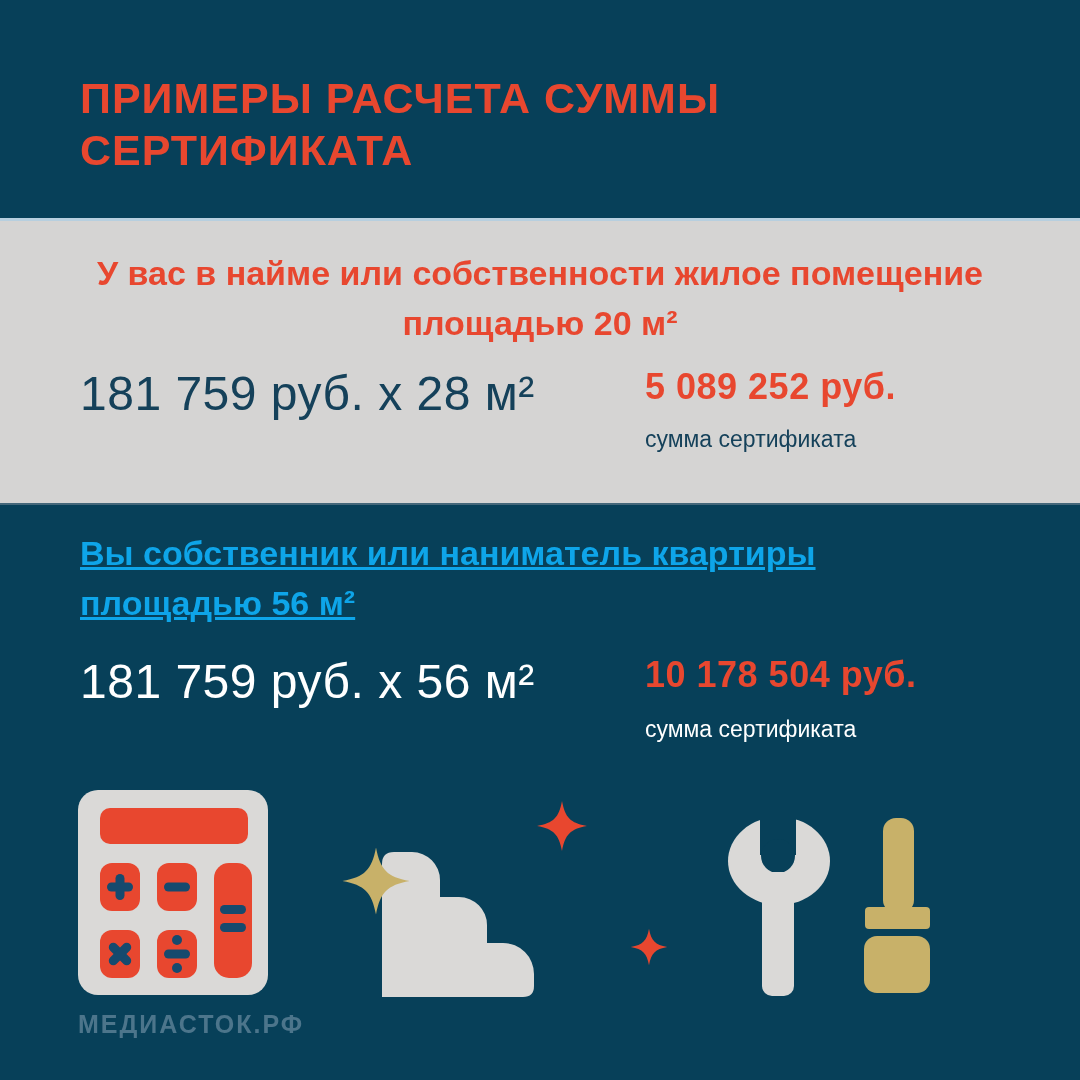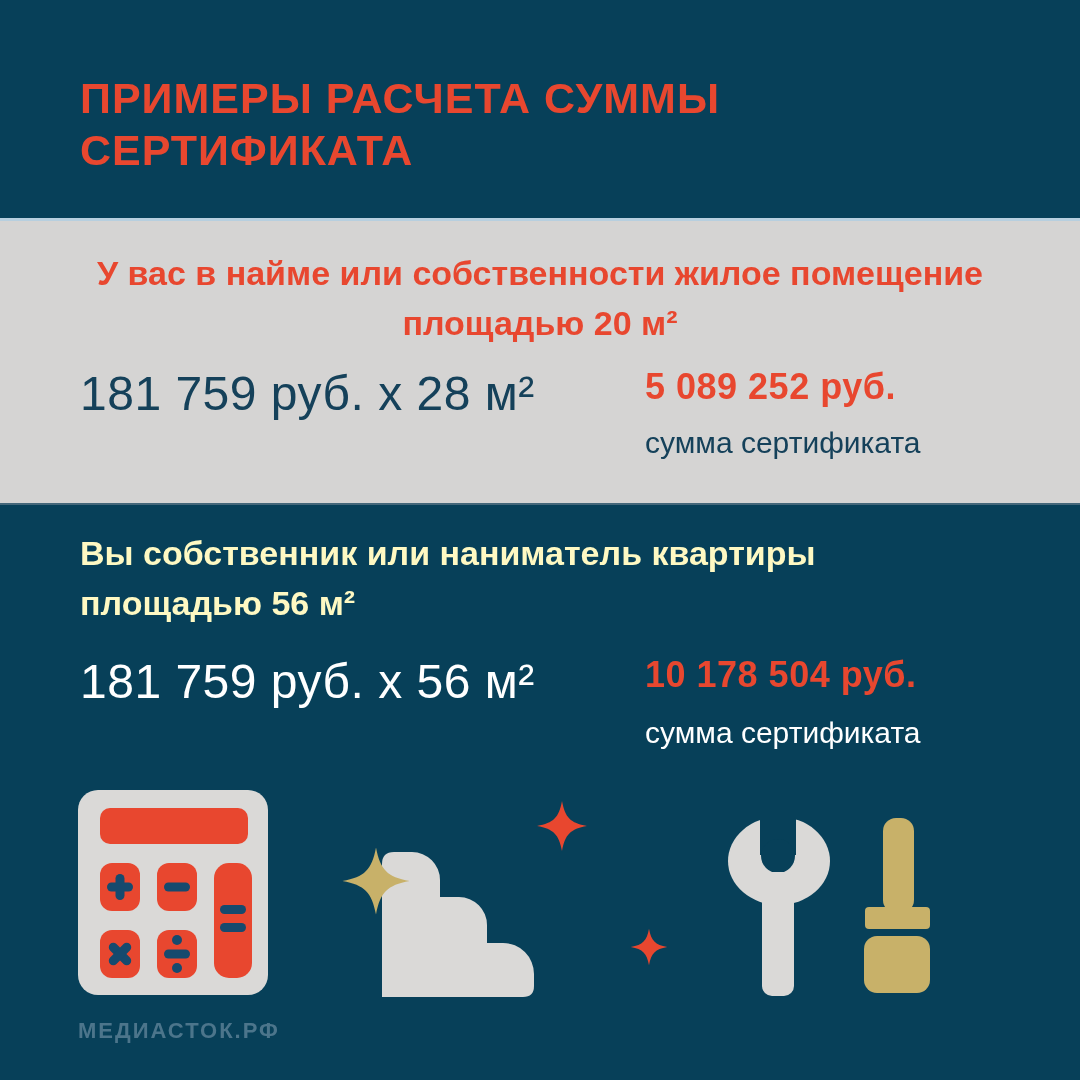--- a/index.html
+++ b/index.html
@@ -33,42 +33,42 @@
     background:var(--panel);
     border-top:3px solid var(--divider);
     border-bottom:2px solid var(--panel-bottom-line);
     box-sizing:border-box;
   }
   .heading{
     left:80px;width:920px;
     font-size:34px;line-height:50px;font-weight:700;
   }
   .heading.orange{color:var(--red);text-align:center;}
-  .heading.white{color:#fef9c3;}
+  .heading.white{color:#0ea5e9;text-decoration:underline;}
   .formula{
     left:80px;
     font-size:48px;font-weight:400;letter-spacing:0.5px;
   }
   .formula.navy{color:var(--navytext);}
   .formula.white{color:#ffffff;}
   .result{
     left:645px;
     font-size:36px;font-weight:700;letter-spacing:0.5px;
     color:var(--red);
   }
   .result-label{
     left:645px;
-    font-size:30px;font-weight:400;
+    font-size:23px;font-weight:400;
   }
   .result-label.navy{color:var(--navytext);}
   .result-label.white{color:#ffffff;}
   .watermark{
     left:78px;top:1010px;
-    font-size:22px;font-weight:700;letter-spacing:2px;
-    color:var(--wm);opacity:0.9;margin-top:8px;
+    font-size:25px;font-weight:700;letter-spacing:2px;
+    color:var(--wm);opacity:0.9;
   }
   .fill-red{fill:var(--red);}
   .fill-gray{fill:var(--icongray);}
   .fill-navy-sym{fill:#164a6e;}
   .fill-bg{fill:var(--navy);}
   .fill-gold{fill:var(--gold);}
 </style>
 </head>
 <body>
 

